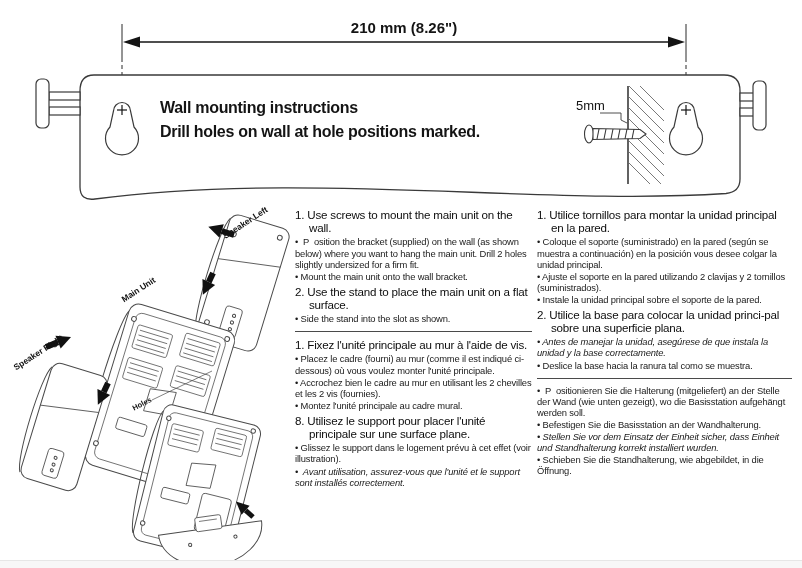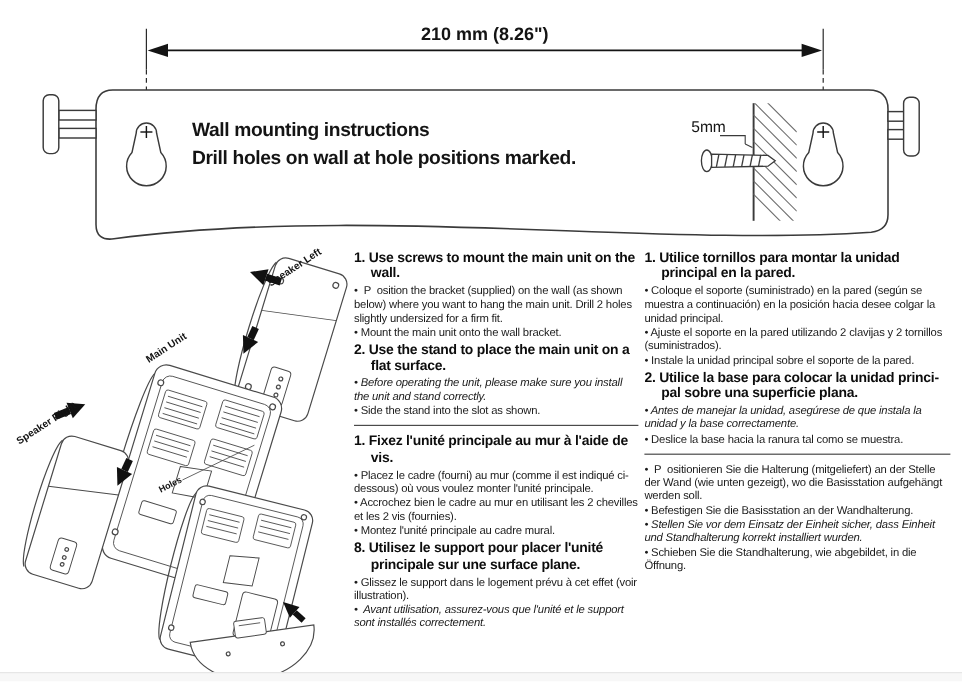--- a/index.html
+++ b/index.html
@@ -8,21 +8,21 @@
     font-family:"Liberation Sans",sans-serif;color:#141414;
   }
   svg text{font-family:"Liberation Sans",sans-serif;fill:#141414;}
   .abs{position:absolute;}
   
   .col{position:absolute;top:205px;line-height:1.18;}
   .col-left{left:295px;width:237px;}
   .col-right{left:537px;width:255px;}
   .blk{white-space:pre-wrap;}
   .blk.heading{
-    font-weight:bold;font-size:11.6px;line-height:1.14;margin:3px 0 2px 0;
+    font-weight:normal;font-size:11.6px;line-height:1.14;margin:3px 0 2px 0;
     padding-left:14px;text-indent:-14px;letter-spacing:-0.2px;color:#0d0d0d;
   }
   .blk.bullet, .blk.bullet-italic{
     font-size:9.4px;margin:1px 0;letter-spacing:-0.15px;color:#1a1a1a;
   }
   .blk.bullet-italic{font-style:italic;}
   .blk.divider{
     border-top:1.2px solid #4a4a4a;height:0;margin:7px 0 6px 0;
   }
   .bottom-strip{
@@ -222,34 +222,33 @@
     <text transform="translate(40,160) rotate(-33)" text-anchor="middle" font-size="8.5" font-weight="bold">Speaker Right</text>
     <line x1="152" y1="205" x2="212" y2="176" stroke="#4a4a4a" stroke-width="0.7"></line>
     <text transform="translate(143,211) rotate(-27)" text-anchor="middle" font-size="7.5" font-weight="bold">Holes</text>
   </svg>
 
   <div class="col col-left">
       <div class="blk heading">1. Use screws to mount the main unit on the wall.</div>
       <div class="blk bullet">•  P  osition the bracket (supplied) on the wall (as shown below) where you want to hang the main unit. Drill 2 holes slightly undersized for a firm fit.</div>
       <div class="blk bullet">• Mount the main unit onto the wall bracket.</div>
       <div class="blk heading">2. Use the stand to place the main unit on a flat surface.</div>
-      <div class="blk bullet-italic">• Before operating the unit, please make sure you install the unit and stand correctly.</div>
       <div class="blk bullet">• Side the stand into the slot as shown.</div>
       <div class="blk divider"></div>
       <div class="blk heading">1. Fixez l'unité principale au mur à l'aide de vis.</div>
       <div class="blk bullet">• Placez le cadre (fourni) au mur (comme il est indiqué ci-dessous) où vous voulez monter l'unité principale.</div>
       <div class="blk bullet">• Accrochez bien le cadre au mur en utilisant les 2 chevilles et les 2 vis (fournies).</div>
       <div class="blk bullet">• Montez l'unité principale au cadre mural.</div>
       <div class="blk heading">8. Utilisez le support pour placer l'unité principale sur une surface plane.</div>
       <div class="blk bullet">• Glissez le support dans le logement prévu à cet effet (voir illustration).</div>
       <div class="blk bullet-italic">•  Avant utilisation, assurez-vous que l'unité et le support sont installés correctement.</div>
     </div>
   <div class="col col-right">
       <div class="blk heading">1. Utilice tornillos para montar la unidad principal en la pared.</div>
-      <div class="blk bullet">• Coloque el soporte (suministrado) en la pared (según se muestra a continuación) en la posición hacia desee colgar la unidad principal.</div>
+      <div class="blk bullet">• Coloque el soporte (suministrado) en la pared (según se muestra a continuación) en la posición vous desee colgar la unidad principal.</div>
       <div class="blk bullet">• Ajuste el soporte en la pared utilizando 2 clavijas y 2 tornillos (suministrados).</div>
       <div class="blk bullet">• Instale la unidad principal sobre el soporte de la pared.</div>
       <div class="blk heading">2. Utilice la base para colocar la unidad princi-pal sobre una superficie plana.</div>
       <div class="blk bullet-italic">• Antes de manejar la unidad, asegúrese de que instala la unidad y la base correctamente.</div>
       <div class="blk bullet">• Deslice la base hacia la ranura tal como se muestra.</div>
       <div class="blk divider"></div>
       <div class="blk bullet">•  P  ositionieren Sie die Halterung (mitgeliefert) an der Stelle der Wand (wie unten gezeigt), wo die Basisstation aufgehängt werden soll.</div>
       <div class="blk bullet">• Befestigen Sie die Basisstation an der Wandhalterung.</div>
       <div class="blk bullet-italic">• Stellen Sie vor dem Einsatz der Einheit sicher, dass Einheit und Standhalterung korrekt installiert wurden.</div>
       <div class="blk bullet">• Schieben Sie die Standhalterung, wie abgebildet, in die Öffnung.</div>

